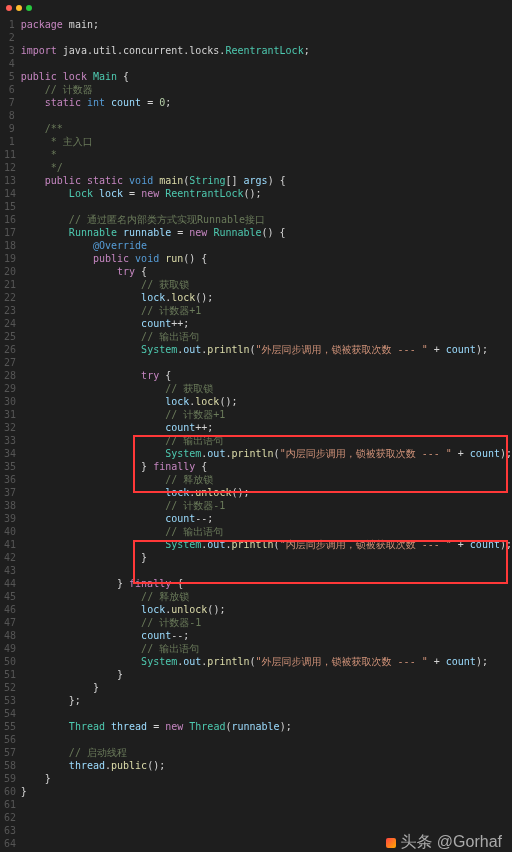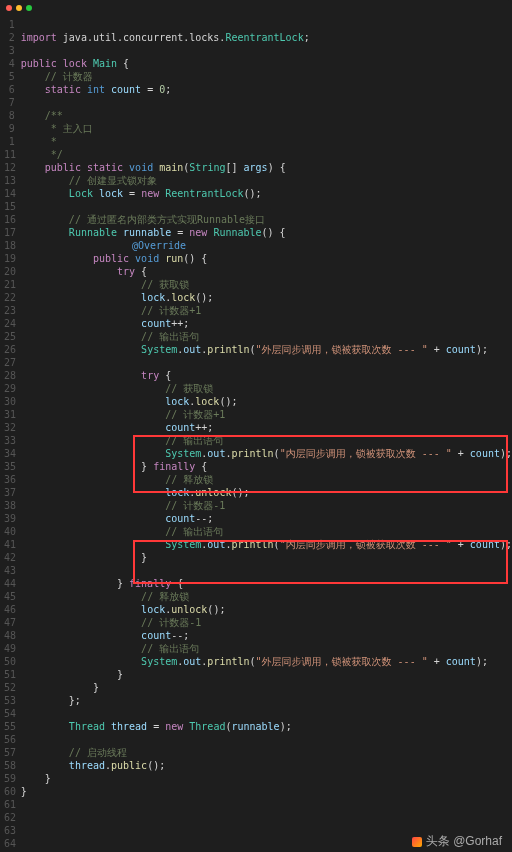--- a/index.html
+++ b/index.html
@@ -46,38 +46,38 @@
   position: relative;
 }
 .line { height: 13px; white-space: pre; }
 .kw { color: #c586c0; }
 .type { color: #569cd6; }
 .cls { color: #4ec9b0; }
 .fn { color: #dcdcaa; }
 .str { color: #ce9178; }
 .num { color: #b5cea8; }
 .cmt { color: #6a7a5a; }
-.at { color: #569cd6; margin-left: 39px; }
+.at { color: #569cd6; }
 .var { color: #9cdcfe; }
 .op { color: #d4d4d4; }
 .hl {
   position: absolute;
   border: 2px solid #ff3838;
   left: 112px;
   right: 4px;
   pointer-events: none;
 }
 .hl1 { top: 417px; height: 58px; }
 .hl2 { top: 522px; height: 44px; }
 .footer {
   position: absolute;
   bottom: 4px;
   right: 10px;
   color: #aaa;
-  font-size: 12px;
+  font-size: 16px;
   font-family: sans-serif;
 }
 .footer .logo {
   display: inline-block;
   width: 10px; height: 10px;
   background: linear-gradient(135deg,#ff4444,#ffaa00);
   border-radius: 2px;
   vertical-align: middle;
   margin-right: 4px;
 }
@@ -154,33 +154,33 @@
         <div>59</div>
         <div>60</div>
         <div>61</div>
         <div>62</div>
         <div>63</div>
         <div>64</div>
       </div>
     <div class="code" id="code">
       <div class="hl hl1"></div>
       <div class="hl hl2"></div>
+    <div class="line"><span class="kw">package</span><span class="op"> main;</span></div>
         <div class="line"></div>
         <div class="line"><span class="kw">import</span><span class="op"> java.util.concurrent.locks.</span><span class="cls">ReentrantLock</span><span class="op">;</span></div>
         <div class="line"></div>
         <div class="line"><span class="kw">public lock</span><span class="op"> </span><span class="cls">Main</span><span class="op"> {</span></div>
         <div class="line"><span class="op">    </span><span class="cmt">// 计数器</span></div>
         <div class="line"><span class="op">    </span><span class="kw">static</span><span class="op"> </span><span class="type">int</span><span class="op"> </span><span class="var">count</span><span class="op"> = </span><span class="num">0</span><span class="op">;</span></div>
         <div class="line"></div>
         <div class="line"><span class="op">    </span><span class="cmt">/**</span></div>
         <div class="line"><span class="op">    </span><span class="cmt"> * 主入口</span></div>
         <div class="line"><span class="op">    </span><span class="cmt"> *</span></div>
         <div class="line"><span class="op">    </span><span class="cmt"> */</span></div>
         <div class="line"><span class="op">    </span><span class="kw">public static</span><span class="op"> </span><span class="type">void</span><span class="op"> </span><span class="fn">main</span><span class="op">(</span><span class="cls">String</span><span class="op">[] </span><span class="var">args</span><span class="op">) {</span></div>
-        <div class="line"><span class="op">        </span><span class="cmt">// 创建显式锁对象</span></div>
         <div class="line"><span class="op">        </span><span class="cls">Lock</span><span class="op"> </span><span class="var">lock</span><span class="op"> = </span><span class="kw">new</span><span class="op"> </span><span class="cls">ReentrantLock</span><span class="op">();</span></div>
         <div class="line"></div>
         <div class="line"><span class="op">        </span><span class="cmt">// 通过匿名内部类方式实现Runnable接口</span></div>
         <div class="line"><span class="op">        </span><span class="cls">Runnable</span><span class="op"> </span><span class="var">runnable</span><span class="op"> = </span><span class="kw">new</span><span class="op"> </span><span class="cls">Runnable</span><span class="op">() {</span></div>
         <div class="line"><span class="op">            </span><span class="at">@Override</span></div>
         <div class="line"><span class="op">            </span><span class="kw">public</span><span class="op"> </span><span class="type">void</span><span class="op"> </span><span class="fn">run</span><span class="op">() {</span></div>
         <div class="line"><span class="op">                </span><span class="kw">try</span><span class="op"> {</span></div>
         <div class="line"><span class="op">                    </span><span class="cmt">// 获取锁</span></div>
         <div class="line"><span class="op">                    </span><span class="var">lock</span><span class="op">.</span><span class="fn">lock</span><span class="op">();</span></div>
         <div class="line"><span class="op">                    </span><span class="cmt">// 计数器+1</span></div>

